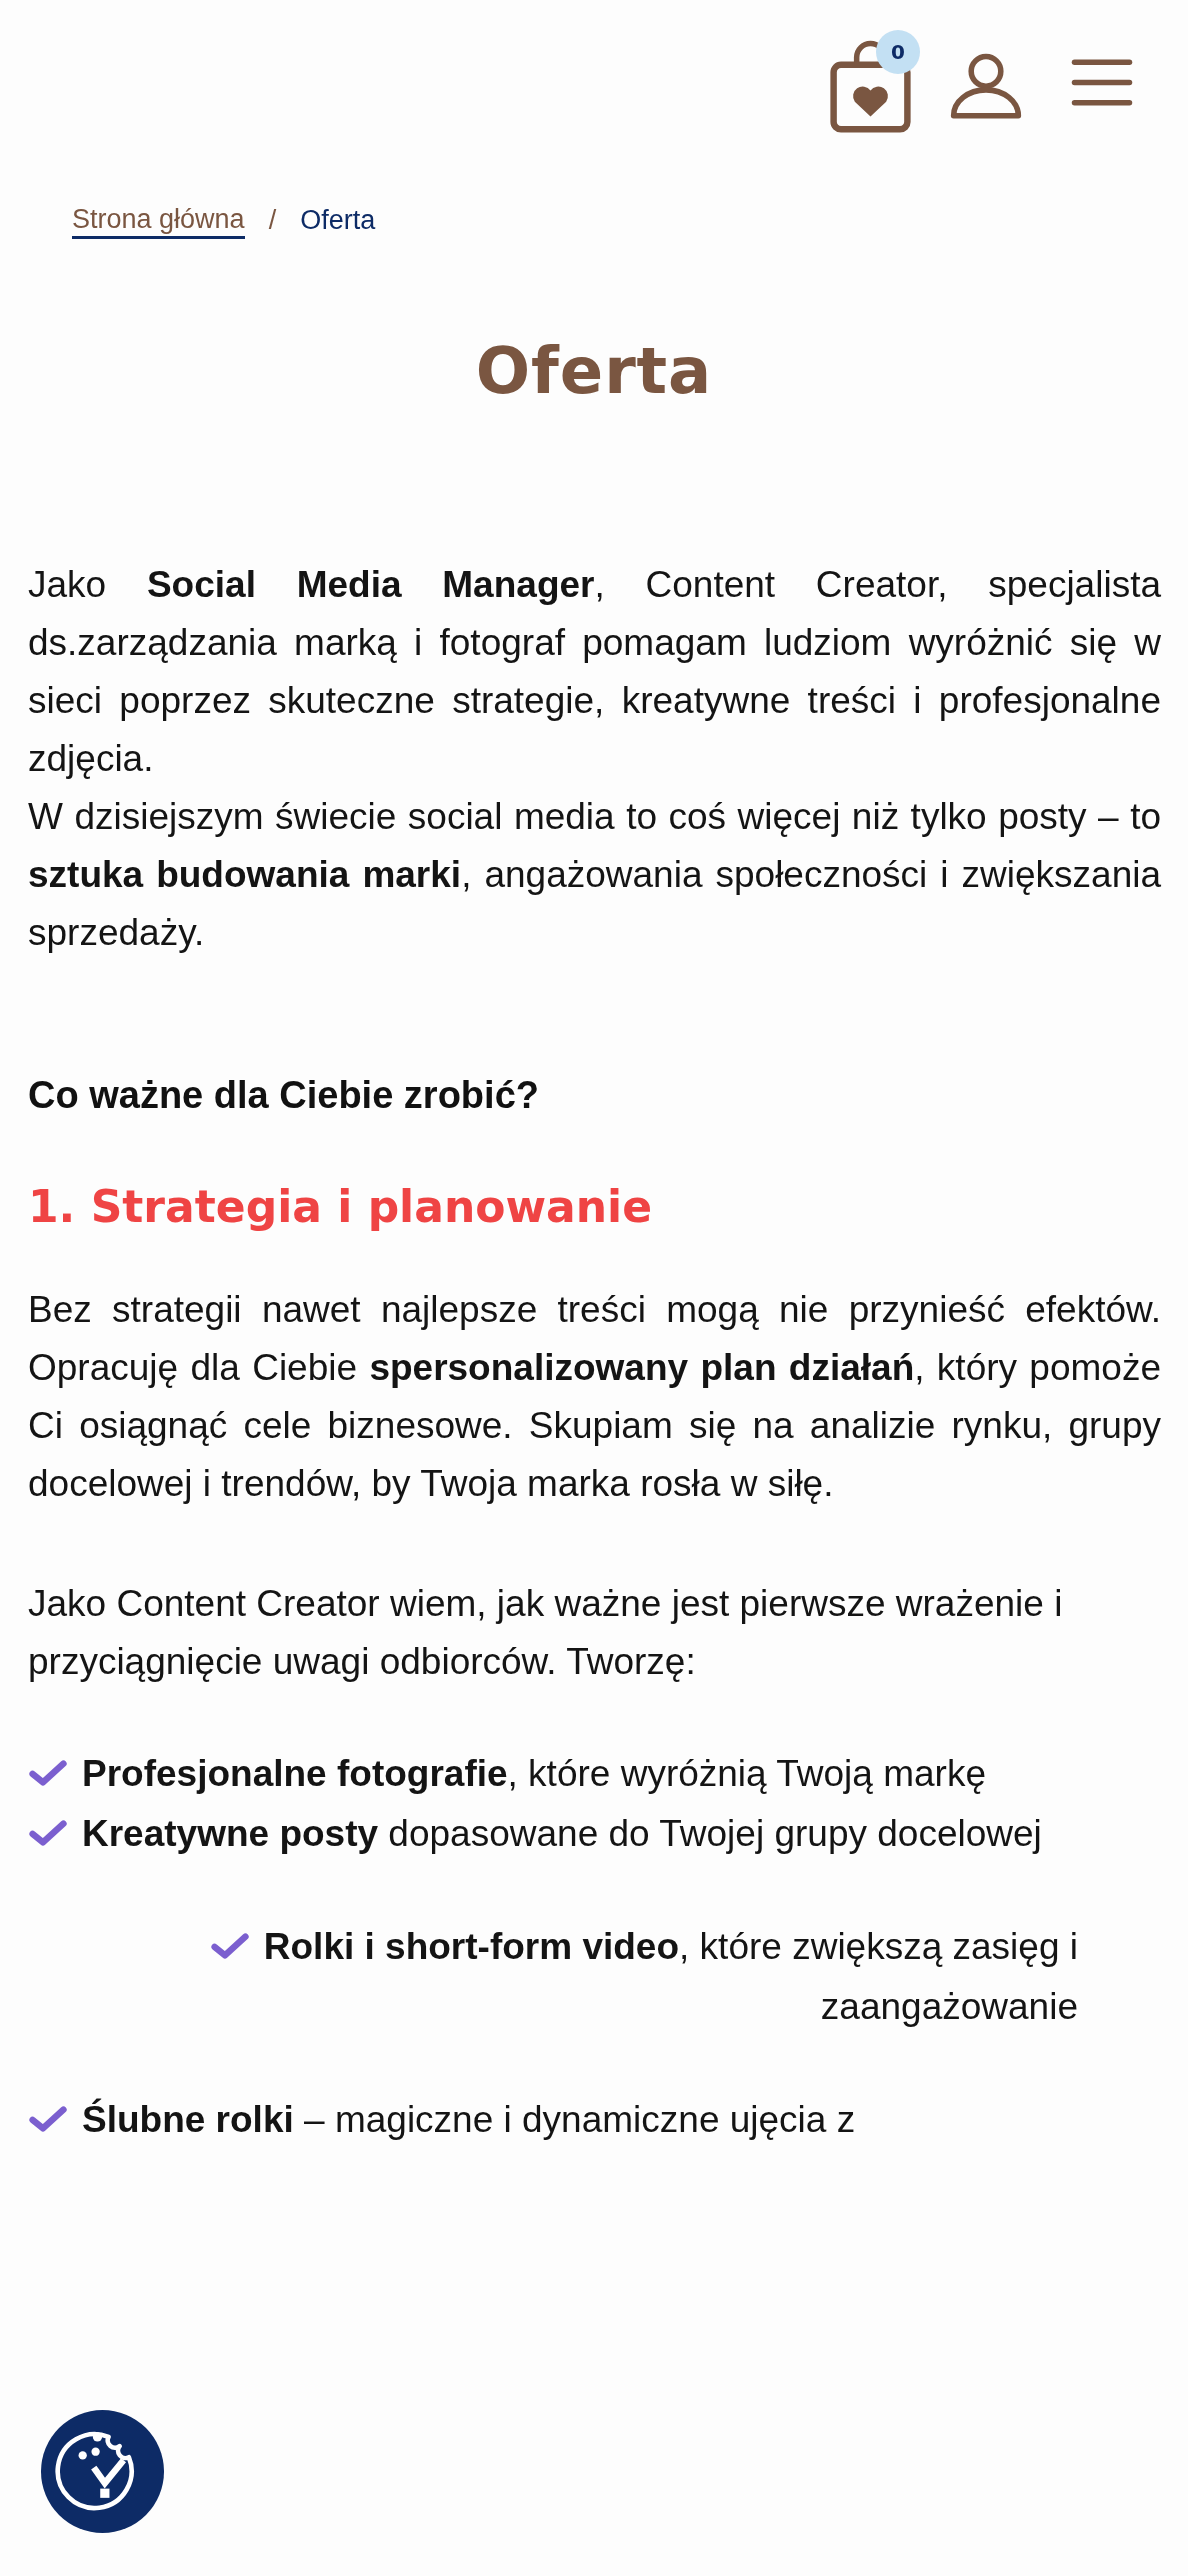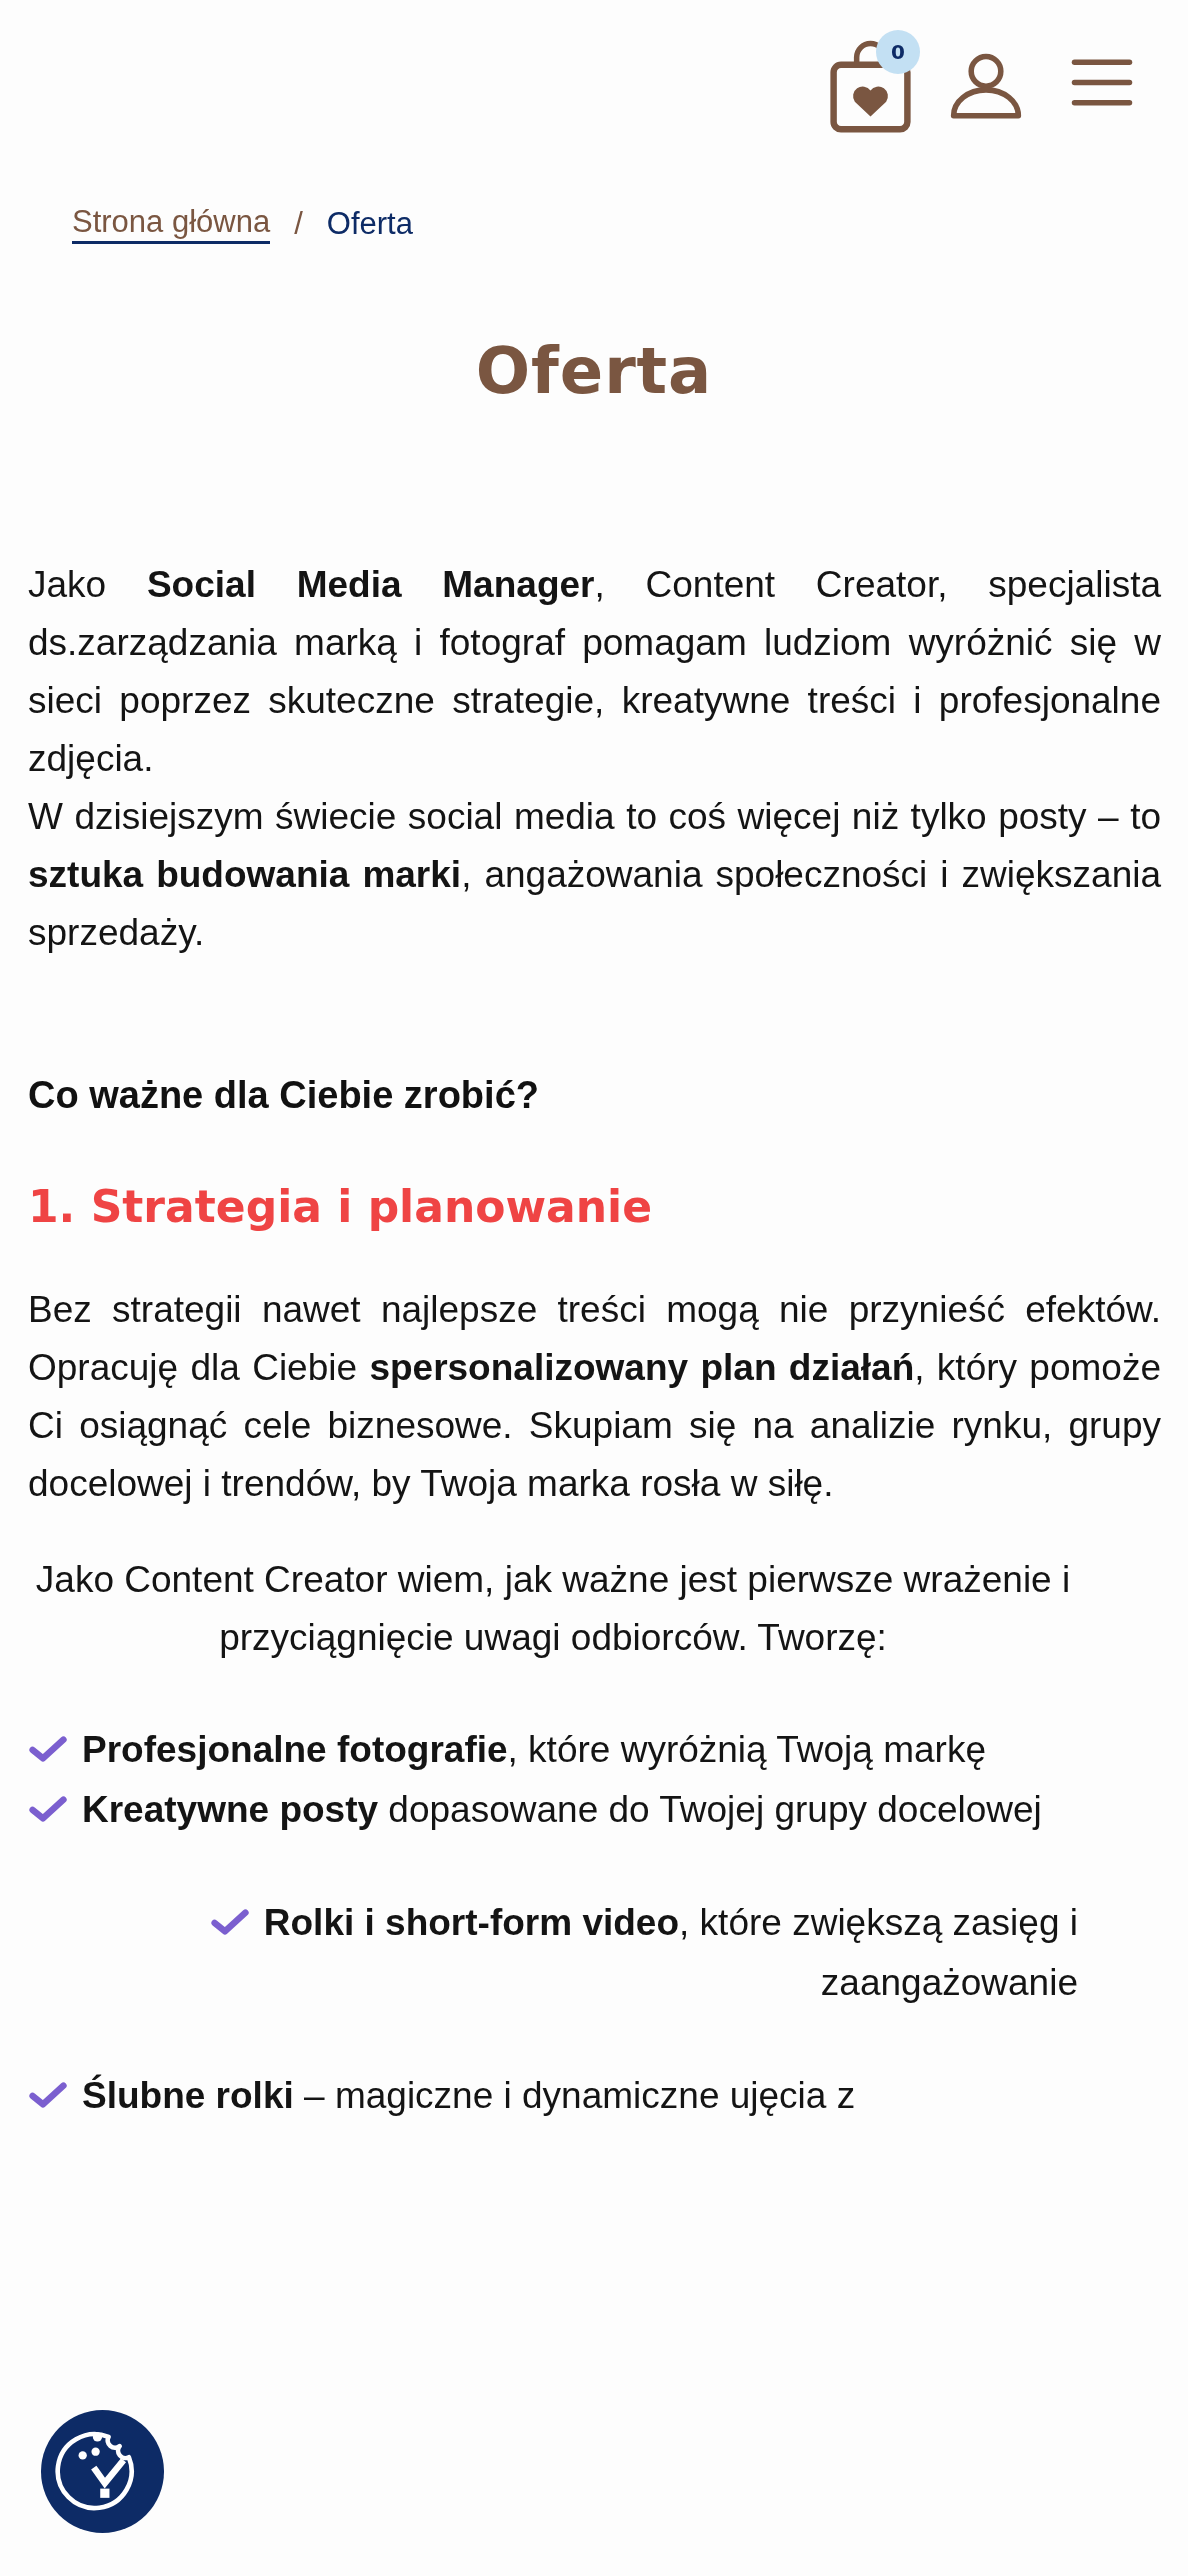--- a/index.html
+++ b/index.html
@@ -14,22 +14,22 @@
     .badge {
       position: absolute; left: 876px; top: 30px; width: 44px; height: 44px;
       border-radius: 50%; background: #c3e0f3; color: #0d2b66;
       font-family: "DejaVu Sans", sans-serif; font-weight: bold; font-size: 20px;
       display: flex; align-items: center; justify-content: center;
     }
     .account { left: 949px; top: 51px; width: 74px; height: 74px; }
     .menu { left: 1069px; top: 55px; width: 66px; height: 55px; }
 
     .breadcrumb {
-      position: absolute; left: 72px; top: 205px; font-size: 31px;
-      display: flex; align-items: center;
+      position: absolute; left: 72px; top: 205px; font-size: 27px;
+      display: flex; 
     }
     .bc-home {
       color: #7a5641; text-decoration: none;
       border-bottom: 3.7px solid #0d2b66; padding-bottom: 1.8px; line-height: 1.1;
     }
     .bc-sep { color: #7a5641; margin: 0 24px; }
     .bc-current { color: #0d2b66; }
 
     .page-title {
       position: absolute; top: 334px; left: 0; width: 1188px; text-align: center;
@@ -111,21 +111,21 @@
 
   <h3 class="h-question" style="margin-top:112px;">Co ważne dla Ciebie zrobić?</h3>
 
   <h2 class="h-section" style="margin-top:63px;">1. Strategia i planowanie</h2>
 
   <p class="para" style="margin-top:48px;">
     <span>Bez strategii nawet najlepsze treści mogą nie przynieść efektów. Opracuję dla Ciebie </span><b>spersonalizowany plan działań</b><span>, który pomoże Ci osiągnąć cele biznesowe. Skupiam się na analizie rynku, grupy docelowej i trendów, by Twoja marka rosła w siłę.</span>
   </p>
 
 
-  <p class="para" style="margin-top:38px; text-align:center; width:1050px;">Jako Content Creator wiem, jak ważne jest pierwsze wrażenie i przyciągnięcie uwagi odbiorców. Tworzę:</p>
+  <p class="para" style="margin-top:62px; text-align:left; width:1050px;">Jako Content Creator wiem, jak ważne jest pierwsze wrażenie i przyciągnięcie uwagi odbiorców. Tworzę:</p>
 
   <div style="margin-top:48px;">
     <p class="list-item" style="margin-top:53px;">
       <svg class="check" viewBox="0 0 44 30">
           <path d="M5 16 L16 25 L38 5" fill="none" stroke="#7b5fcf" stroke-width="7" stroke-linecap="round" stroke-linejoin="round"></path>
         </svg><b>Profesjonalne fotografie</b><span>, które wyróżnią Twoją markę</span>
     </p>
     <p class="list-item" style="width:1032px;">
       <svg class="check" viewBox="0 0 44 30">
           <path d="M5 16 L16 25 L38 5" fill="none" stroke="#7b5fcf" stroke-width="7" stroke-linecap="round" stroke-linejoin="round"></path>

